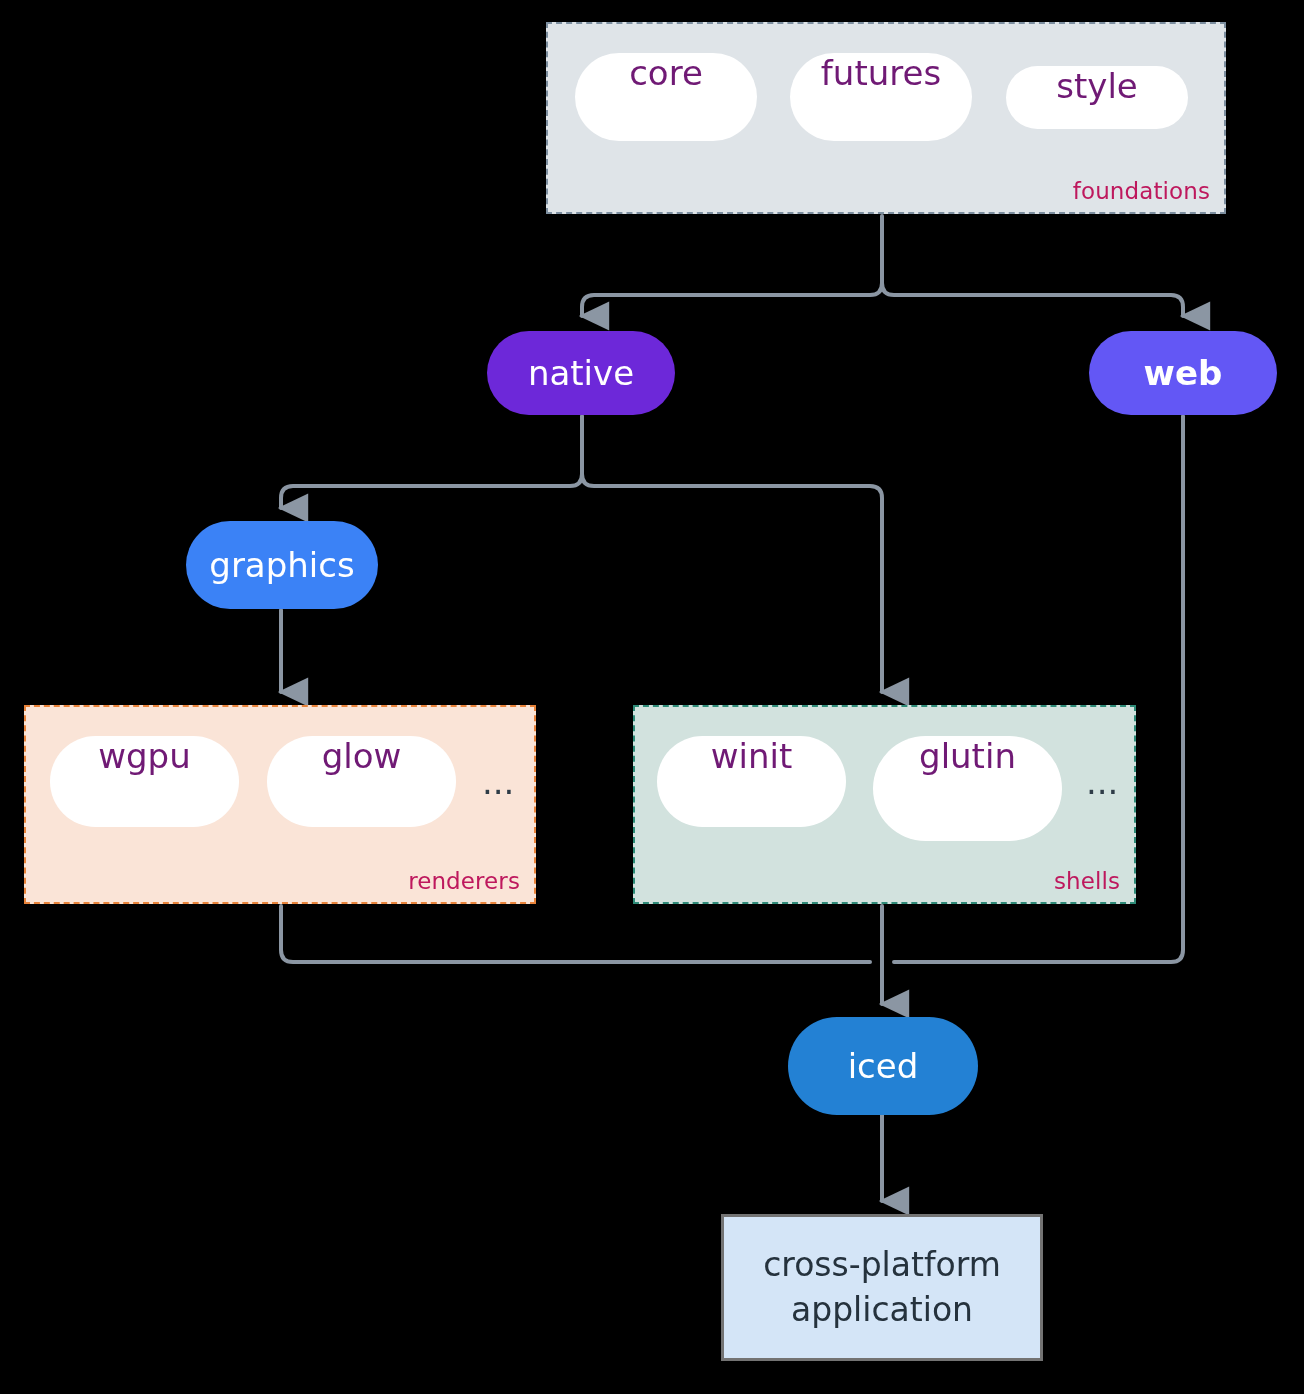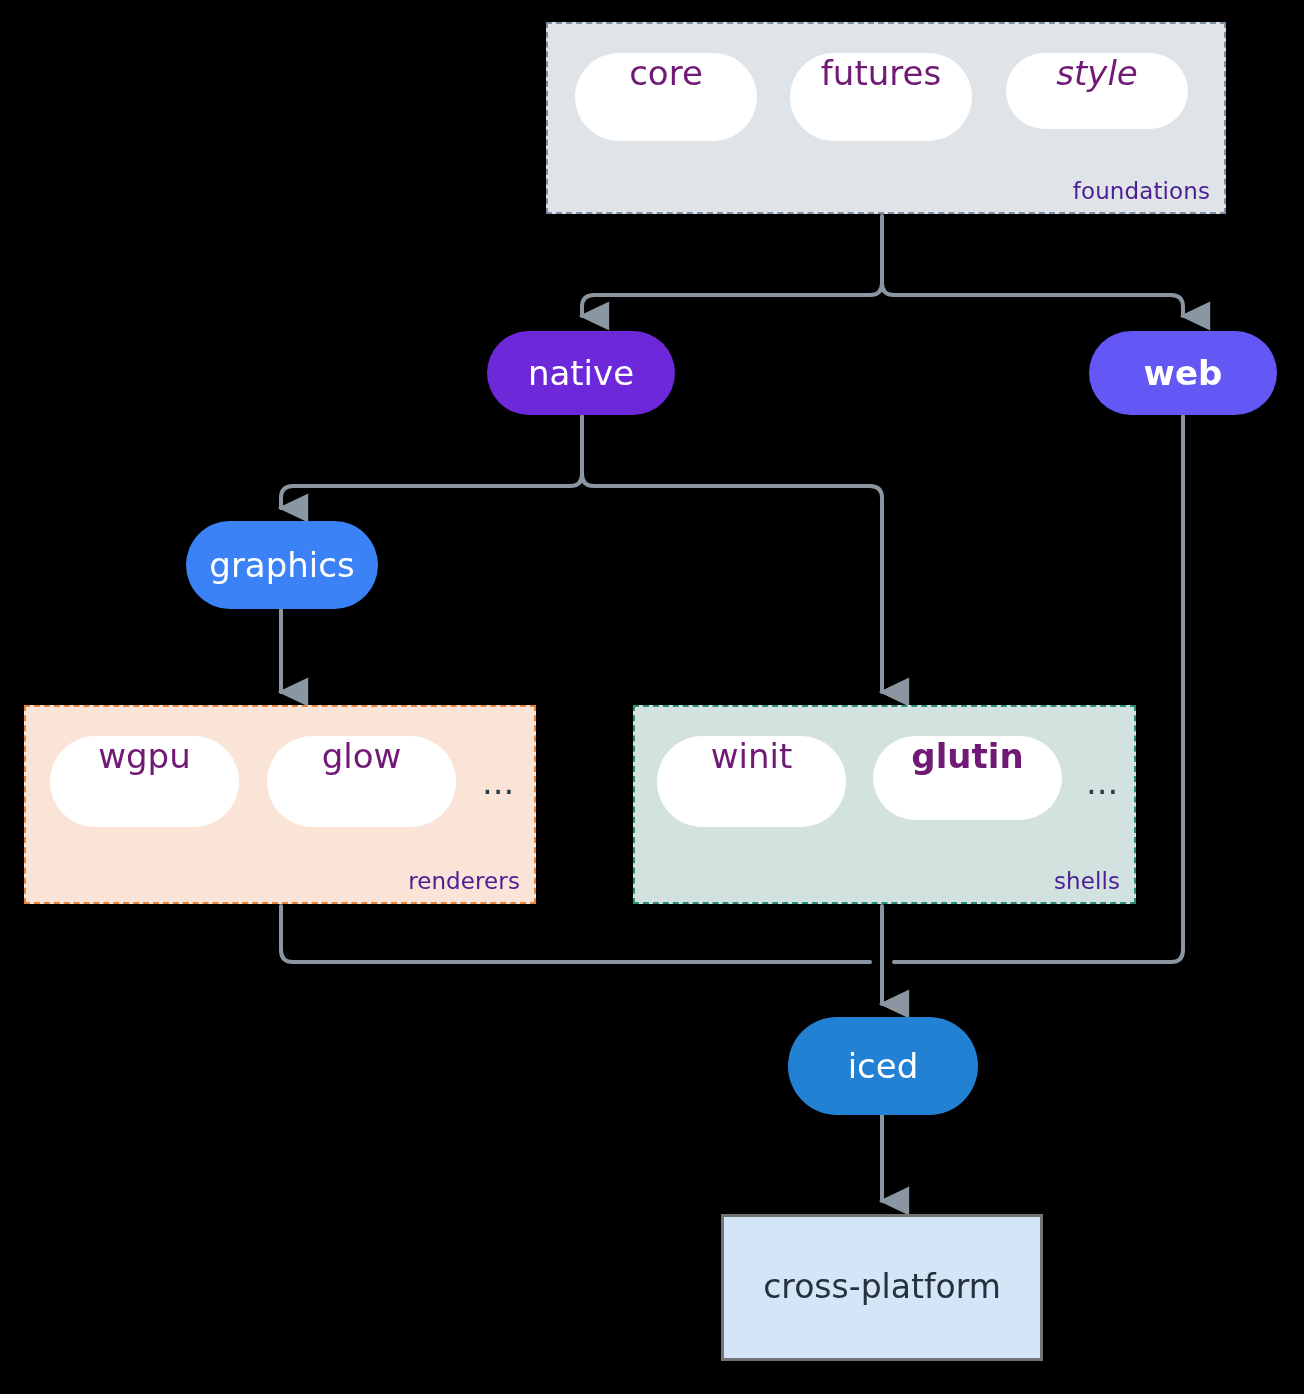--- a/index.html
+++ b/index.html
@@ -27,21 +27,21 @@
   
   .cluster {
     position: absolute;
     box-sizing: border-box;
   }
   .cluster-label {
     position: absolute;
     right: 14px;
     bottom: 8px;
     font-size: 23px;
-    color: #4c1d95;
+    color: #be185d;
     letter-spacing: 0.1px;
     white-space: nowrap;
   }
   .cluster-foundations {
     left: 546px;
     top: 22px;
     width: 680px;
     height: 192px;
     background: #DFE4E8;
     border: 2px dashed #7D8FA0;
@@ -153,21 +153,21 @@
 
   <div class="cluster cluster-foundations">
     <div class="cluster-label">foundations</div>
   </div>
   <div class="pill-white" style="left:575px; top:53px; width:182px; height:88px;">
     <span>core</span>
   </div>
   <div class="pill-white" style="left:790px; top:53px; width:182px; height:88px;">
     <span>futures</span>
   </div>
-  <div class="pill-white" style="left:1006px; top:53px; width:182px; height:76px;font-style:italic;">
+  <div class="pill-white" style="left:1006px; top:66px; width:182px; height:63px;">
     <span>style</span>
   </div>
 
   <div class="node-pill node-native">
     <span>native</span>
   </div>
   <div class="node-pill node-web">
     <span>web</span>
   </div>
 
@@ -185,26 +185,27 @@
     <span>glow</span>
   </div>
   <div class="ellipsis" style="left:482px; top:765px;">...</div>
 
   <div class="cluster cluster-shells">
     <div class="cluster-label">shells</div>
   </div>
   <div class="pill-white" style="left:657px; top:736px; width:189px; height:91px;">
     <span>winit</span>
   </div>
-  <div class="pill-white" style="left:873px; top:736px; width:189px; height:84px;font-weight:bold;">
+  <div class="pill-white" style="left:873px; top:736px; width:189px; height:105px;">
     <span>glutin</span>
   </div>
   <div class="ellipsis" style="left:1086px; top:765px;">...</div>
 
   <div class="node-pill node-iced">
     <span>iced</span>
   </div>
 
   <div class="node-rect">
     <span>cross-platform</span>
+    <span>application</span>
   </div>
 
 </div>
 
 </body></html>

